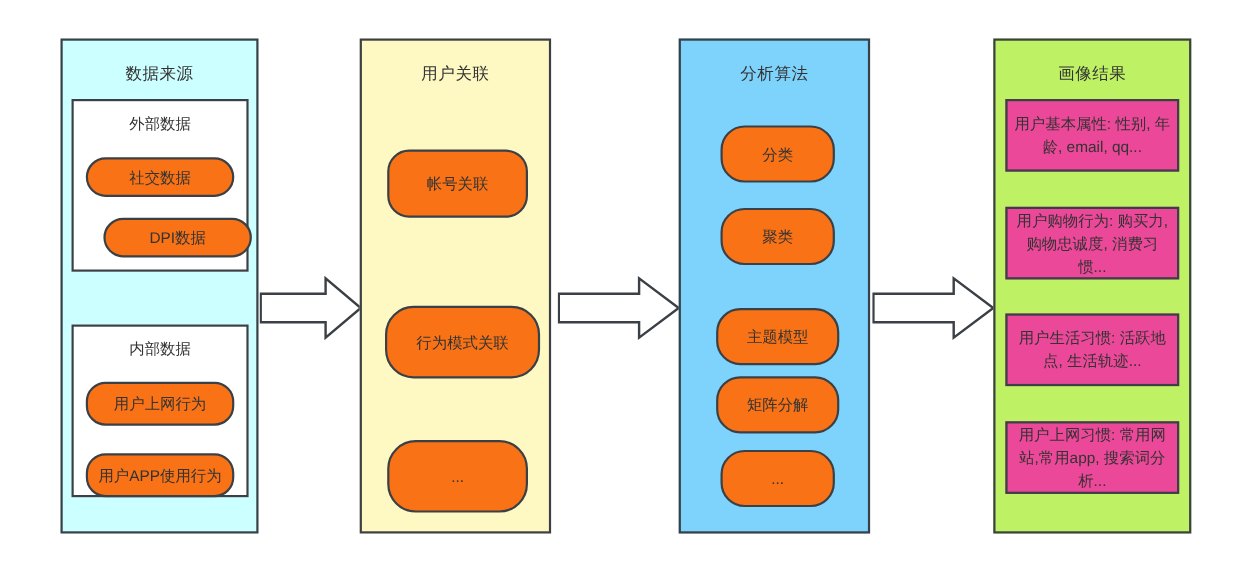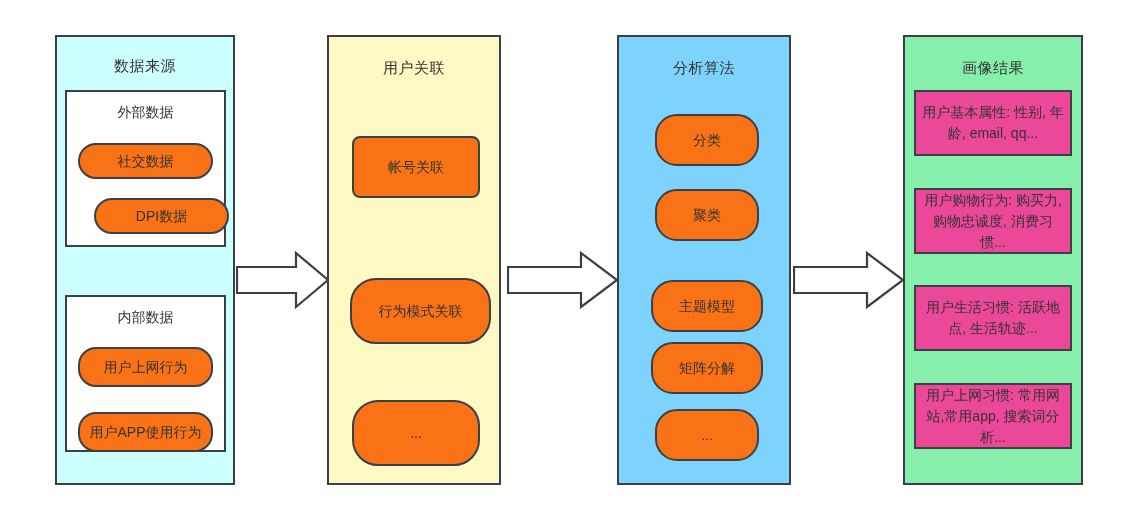--- a/index.html
+++ b/index.html
@@ -39,40 +39,40 @@
     text-align: center;
     width: 100%;
     letter-spacing: 0.5px;
   }
 
   
   #panel-source {
     left: 55px; top: 35px; width: 180px; height: 450px;
     background: #ccffff;
   }
-  #panel-source .panel-title { margin-top: 22px; font-family: Liberation Mono, monospace; }
+  #panel-source .panel-title { margin-top: 22px; }
 
   
   #panel-assoc {
     left: 327px; top: 35px; width: 174px; height: 450px;
     background: #fef9c3;
   }
   #panel-assoc .panel-title { margin-top: 22px; }
 
   
   #panel-algo {
     left: 617px; top: 35px; width: 174px; height: 450px;
     background: #7dd3fc;
   }
   #panel-algo .panel-title { margin-top: 22px; }
 
   
   #panel-result {
     left: 903px; top: 35px; width: 180px; height: 450px;
-    background: #86efac;
+    background: #bef264;
   }
   #panel-result .panel-title { margin-top: 22px; }
 
   
   .group-box {
     position: absolute;
     box-sizing: border-box;
     background: #ffffff;
     border: 2px solid #3a4045;
     display: flex;
@@ -108,21 +108,21 @@
     padding: 2px 6px;
   }
 
   
   #pill-social   { left: 78px; top: 143px; width: 135px; height: 36px; }
   #pill-dpi      { left: 94px; top: 198px; width: 135px; height: 36px; }
   #pill-webbeh   { left: 78px; top: 347px; width: 135px; height: 40px; }
   #pill-appbeh   { left: 78px; top: 412px; width: 135px; height: 40px; }
 
   
-  #pill-account  { left: 352px; top: 136px; width: 128px; height: 62px; border-radius: 8px; }
+  #pill-account  { left: 352px; top: 136px; width: 128px; height: 62px; border-radius: 20px; }
   #pill-behavior { left: 352px; top: 278px; width: 141px; height: 66px; border-radius: 26px; left: 350px; }
   #pill-assoc-more { left: 352px; top: 400px; width: 128px; height: 66px; border-radius: 26px; }
 
   
   #pill-classify { left: 655px; top: 114px; width: 104px; height: 52px; border-radius: 22px; }
   #pill-cluster  { left: 655px; top: 189px; width: 104px; height: 52px; border-radius: 22px; }
   #pill-topic    { left: 651px; top: 280px; width: 112px; height: 52px; border-radius: 22px; }
   #pill-matrix   { left: 651px; top: 342px; width: 112px; height: 52px; border-radius: 22px; }
   #pill-algo-more{ left: 655px; top: 409px; width: 104px; height: 52px; border-radius: 22px; }
 

